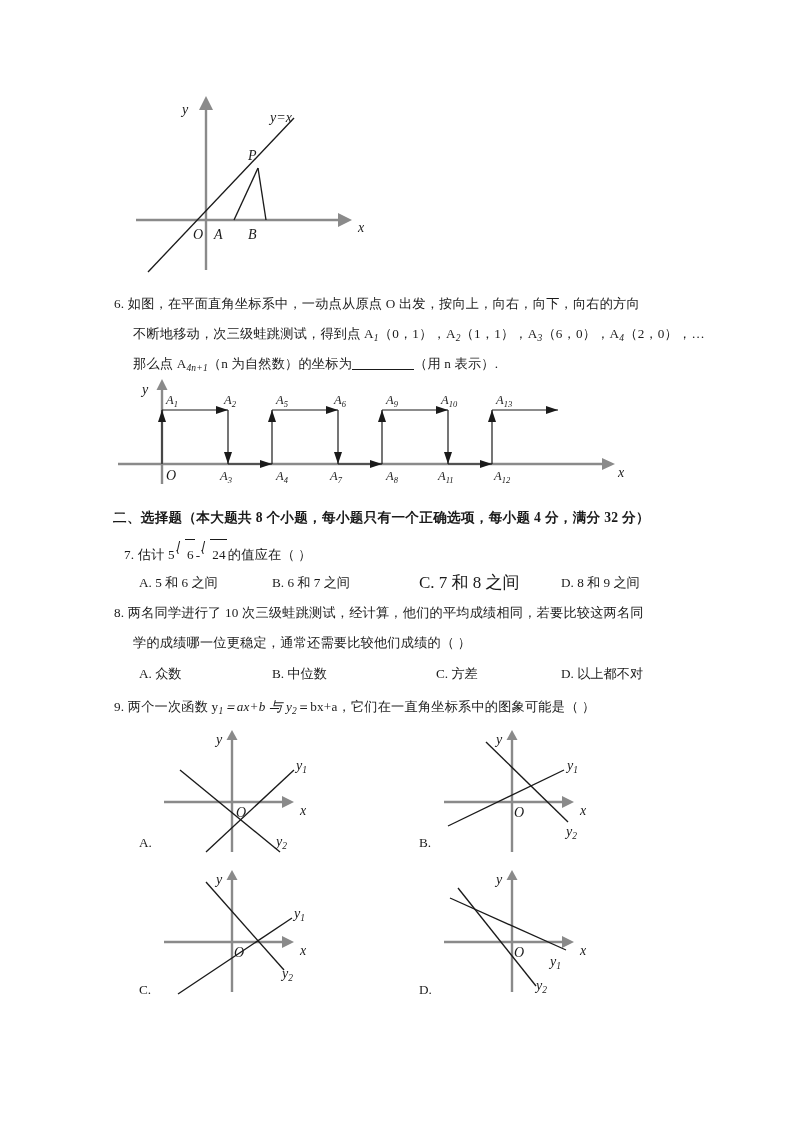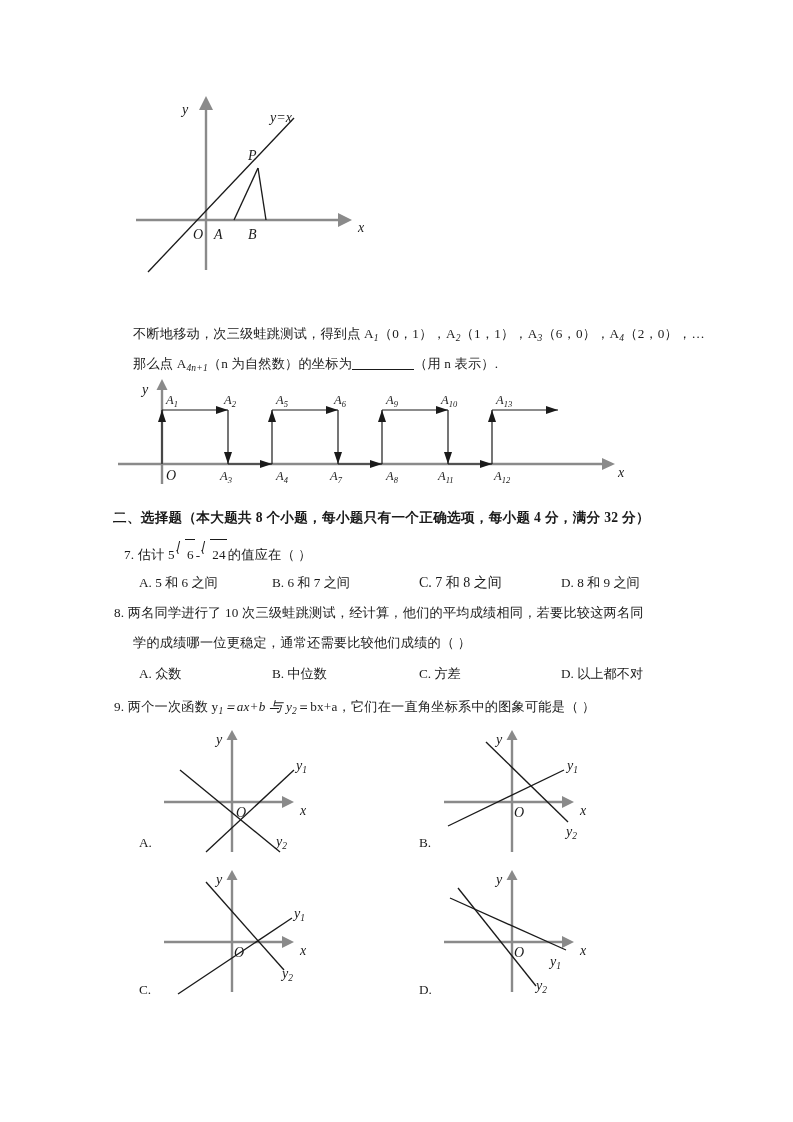--- a/index.html
+++ b/index.html
@@ -130,20 +130,24 @@
       <text class="lbl flabel" x="52" y="22">y</text>
       <text class="lbl flabel" x="228" y="140">x</text>
       <text class="lbl flabel" x="63" y="147">O</text>
       <text class="lbl flabel" x="84" y="147">A</text>
       <text class="lbl flabel" x="118" y="147">B</text>
       <text class="lbl flabel" x="118" y="68">P</text>
       <text class="lbl flabel" x="140" y="30">y=x</text>
     </svg>
   </div>
 
+  <div class="qline" style="left:114px; top:289px;">
+    <span>6.</span>
+    <span>如图，在平面直角坐标系中，一动点从原点 O 出发，按向上，向右，向下，向右的方向</span>
+  </div>
 
   <div class="qline" style="left:133px; top:319px;">
     <span>不断地移动，次三级蛙跳测试，得到点 A</span><span class="sub mi">1</span><span>（0，1），A</span><span class="sub mi">2</span><span>（1，1），A</span><span class="sub mi">3</span><span>（6，0），A</span><span class="sub mi">4</span><span>（2，0），…</span>
   </div>
 
   <div class="qline" style="left:133px; top:349px;">
     <span>那么点 A</span><span class="sub mi">4n+1</span><span>（n 为自然数）的坐标为</span><span class="blank-ul"></span><span>（用 n 表示）.</span>
   </div>
 
   <div class="fig" style="left:112px; top:378px;">
@@ -215,21 +219,21 @@
     <span>估计 5</span><span class="rad"><span class="radicand">6</span></span><span>-</span><span class="rad"><span class="radicand">24</span></span><span>的值应在（      ）</span>
   </div>
   <div class="opt" style="left:139px; top:568px; font-size:13.2px; line-height:30px;">
     <span>A.</span>
     <span>5 和 6 之间</span>
   </div>
   <div class="opt" style="left:272px; top:568px; font-size:13.2px; line-height:30px;">
     <span>B.</span>
     <span>6 和 7 之间</span>
   </div>
-  <div class="opt" style="left:419px; top:568px; font-size:14px; line-height:30px;">
+  <div class="opt" style="left:419px; top:568px; font-size:17px; line-height:30px;">
     <span>C.</span>
     <span>7 和 8 之间</span>
   </div>
   <div class="opt" style="left:561px; top:568px; font-size:13.2px; line-height:30px;">
     <span>D.</span>
     <span>8 和 9 之间</span>
   </div>
 
   <div class="qline" style="left:114px; top:598px;text-align:right;">
     <span>8.</span>
@@ -237,21 +241,21 @@
   </div>
   <div class="qline" style="left:133px; top:628px;">学的成绩哪一位更稳定，通常还需要比较他们成绩的（      ）</div>
   <div class="opt" style="left:139px; top:659px; font-size:13.2px; line-height:30px;">
     <span>A.</span>
     <span>众数</span>
   </div>
   <div class="opt" style="left:272px; top:659px; font-size:13.2px; line-height:30px;">
     <span>B.</span>
     <span>中位数</span>
   </div>
-  <div class="opt" style="left:419px; top:659px; font-size:13.2px; line-height:30px;">
+  <div class="opt" style="left:436px; top:659px; font-size:13.2px; line-height:30px;">
     <span>C.</span>
     <span>方差</span>
   </div>
   <div class="opt" style="left:561px; top:659px; font-size:13.2px; line-height:30px;">
     <span>D.</span>
     <span>以上都不对</span>
   </div>
 
   <div class="qline" style="left:114px; top:692px;">
     <span>9.</span>

